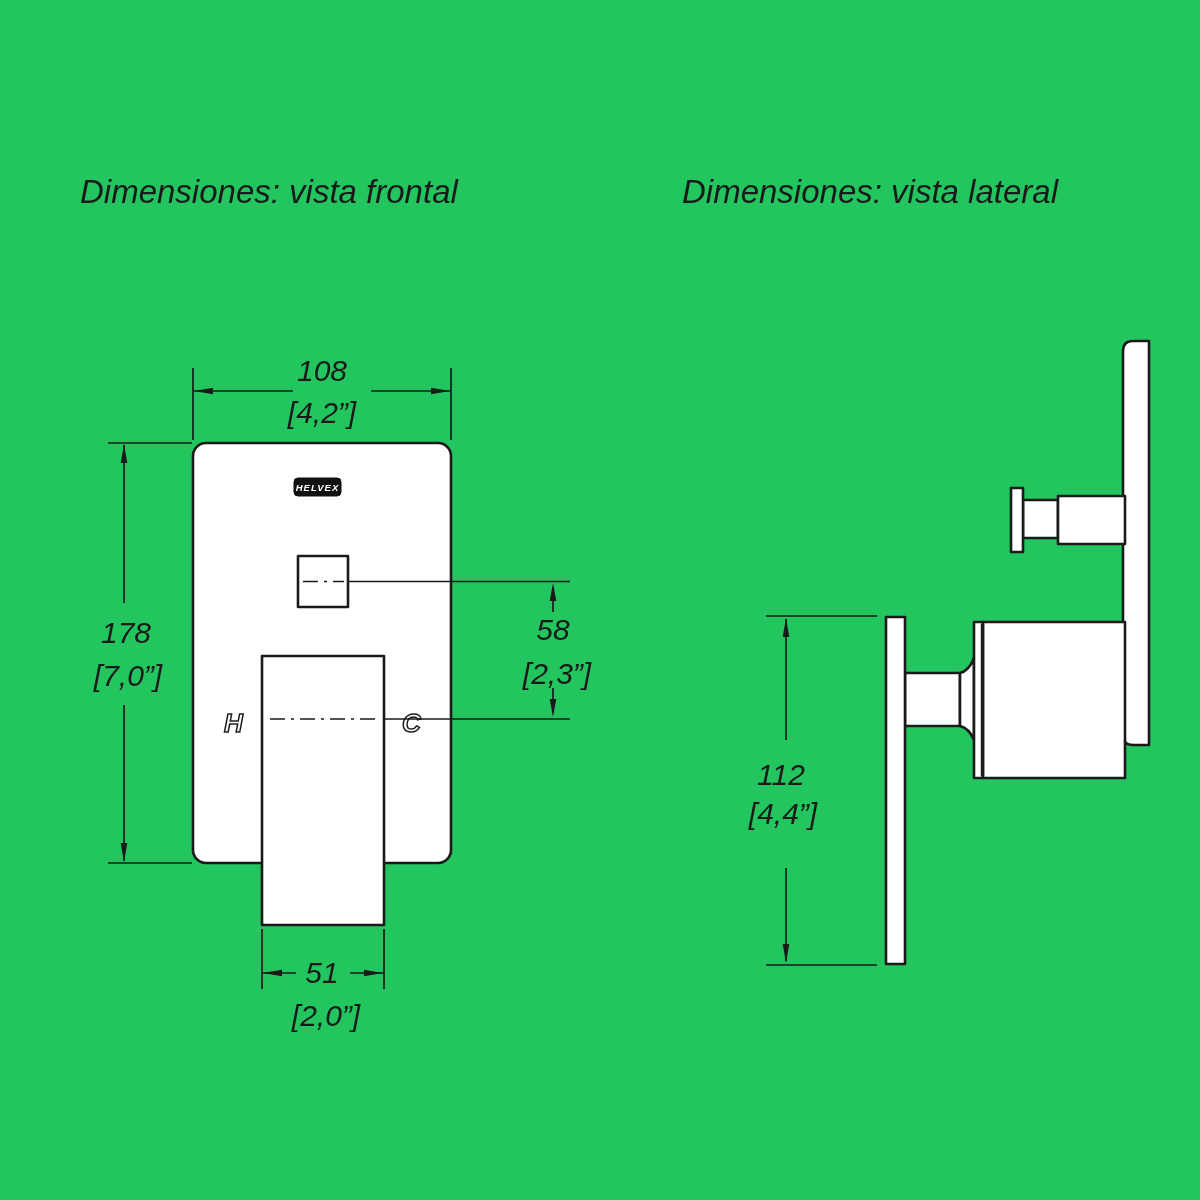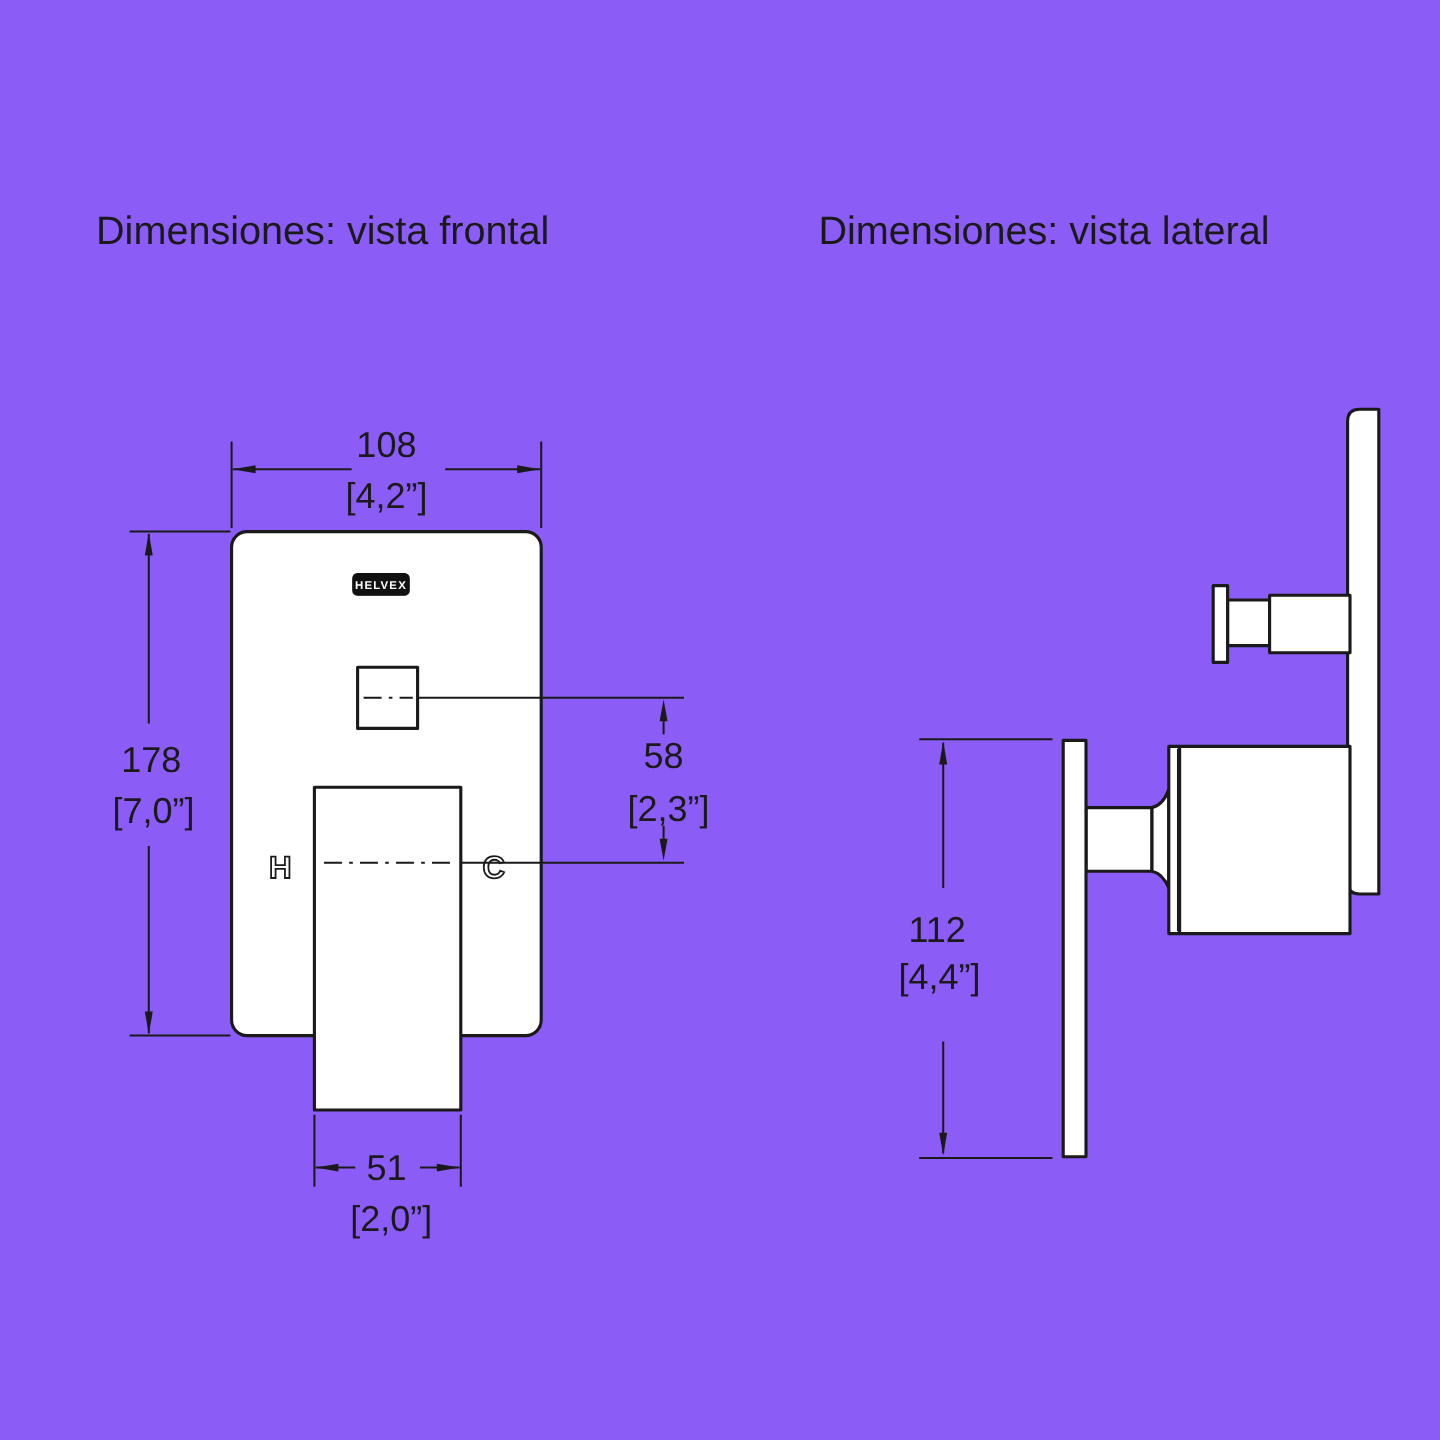--- a/index.html
+++ b/index.html
@@ -1,17 +1,17 @@
 <!DOCTYPE html>
 <html><head>
 <meta charset="utf-8">
 <style>
   html,body{margin:0;padding:0;background:#fff;}
-  #canvas{position:relative;width:1200px;height:1200px;background:#8b5cf6;overflow:hidden;
-          font-family:"Liberation Sans",sans-serif;}
+  #canvas{position:relative;width:1200px;height:1200px;background:#22c55e;overflow:hidden;
+          font-family:"Liberation Sans",sans-serif;font-style:italic;}
   svg{display:block;}
   .obj{fill:#ffffff;stroke:#1a1a1a;stroke-width:2.6;stroke-linejoin:round;}
   .dim{fill:none;stroke:#1a1a1a;stroke-width:1.7;}
   .cl{fill:none;stroke:#1a1a1a;stroke-width:1.7;stroke-dasharray:15 6 3 6;}
   .arrow{fill:#1a1a1a;stroke:none;}
   .thick{fill:none;stroke:#1a1a1a;stroke-width:3.4;}
   .dimtext{font-size:30px;fill:#1a1a1a;text-anchor:middle;font-family:"Liberation Sans",sans-serif;}
   .title{font-size:33px;fill:#1a1a1a;text-anchor:start;font-family:"Liberation Sans",sans-serif;}
   .letter{font-size:26px;font-weight:bold;fill:#ffffff;stroke:#1a1a1a;stroke-width:1.5;
           text-anchor:middle;font-family:"Liberation Sans",sans-serif;}

